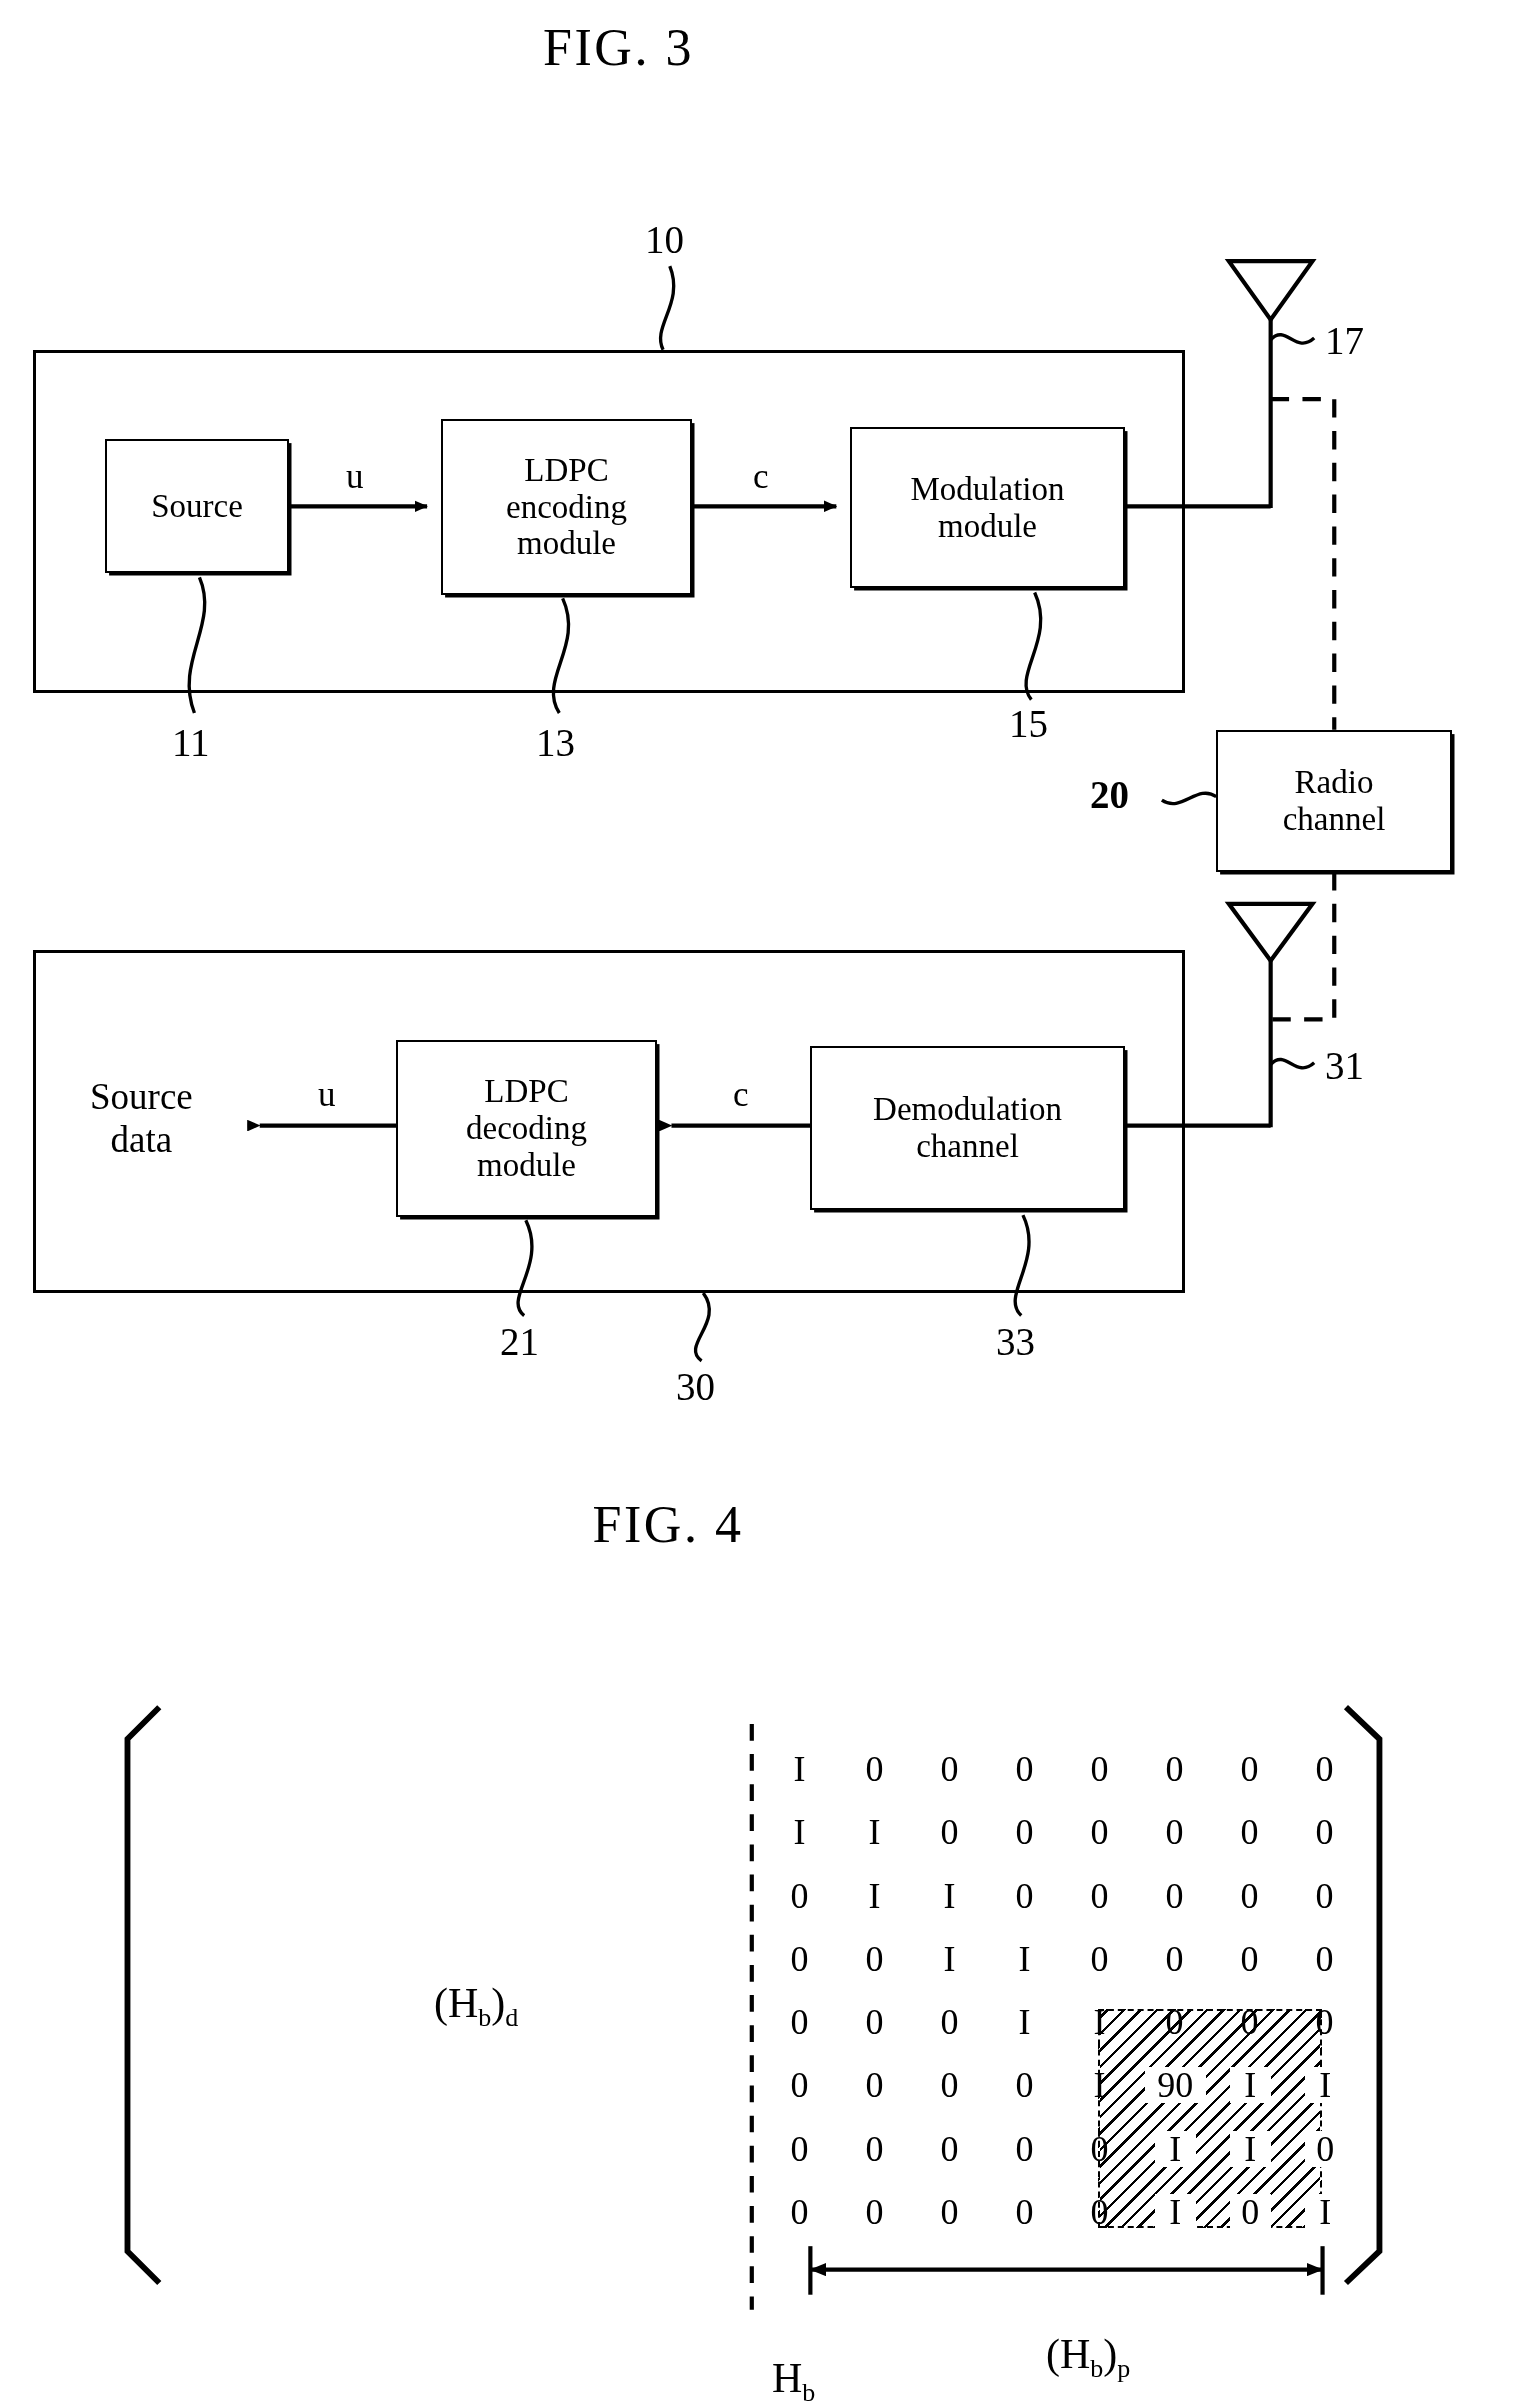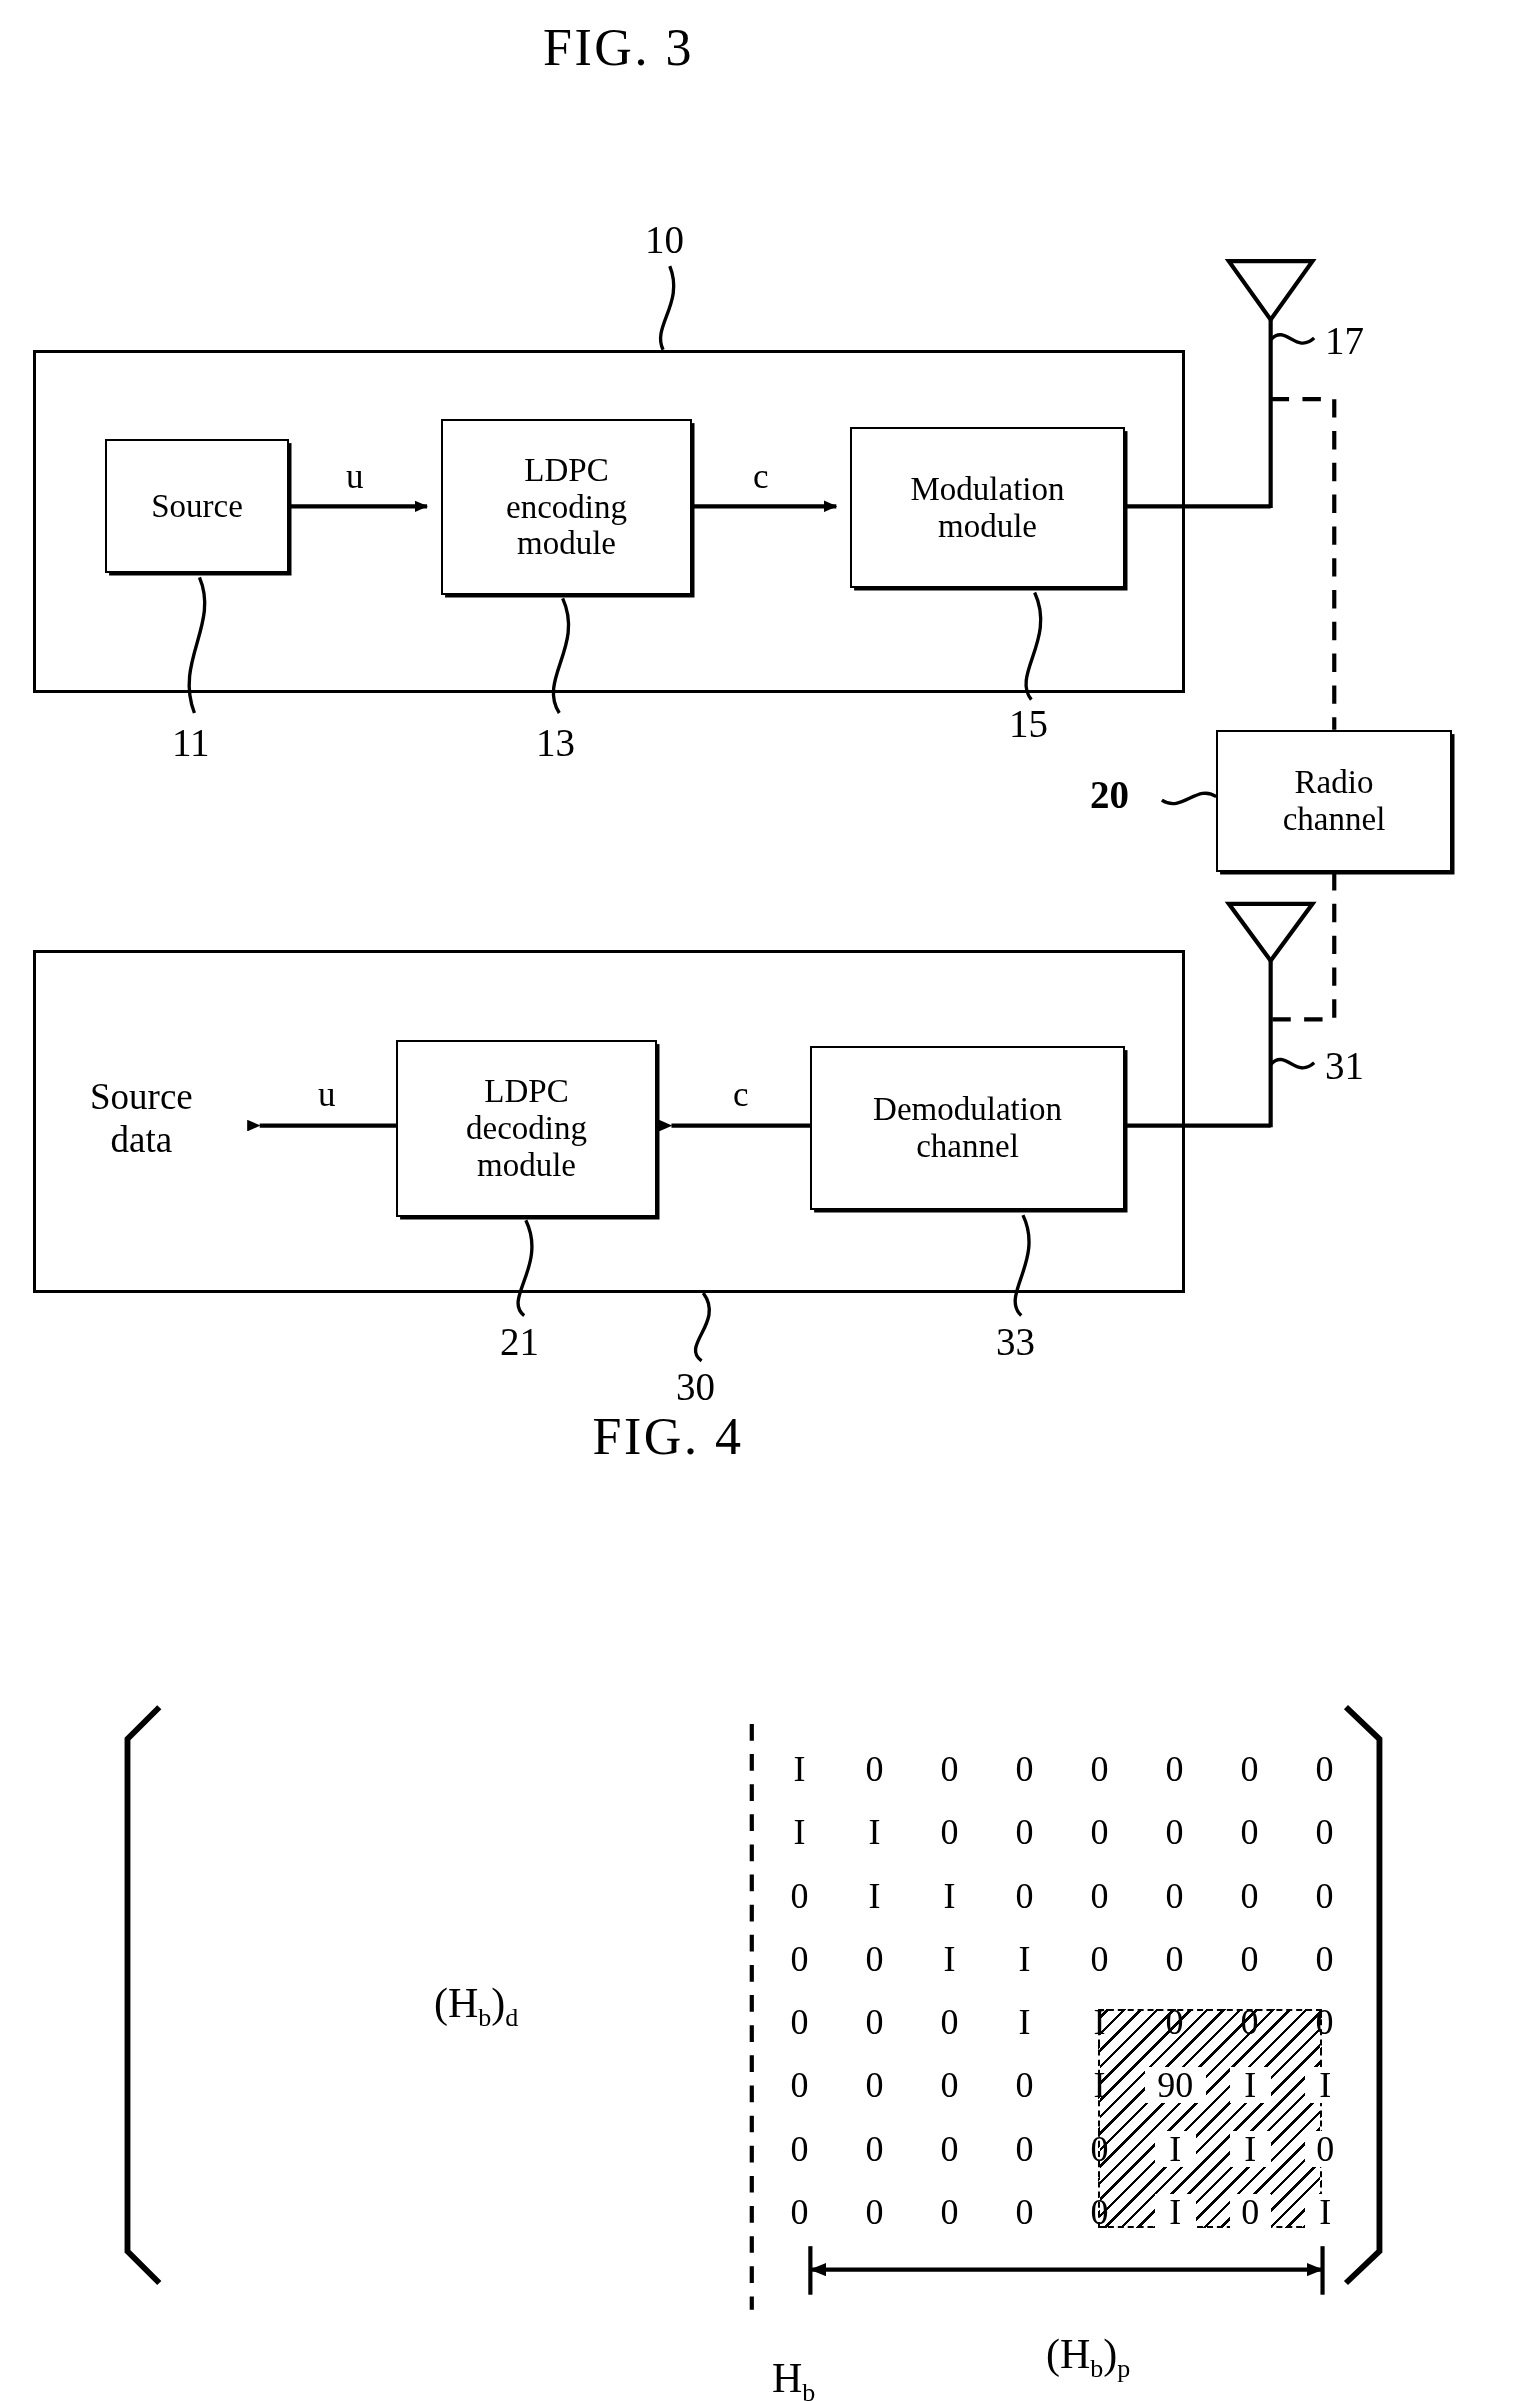--- a/index.html
+++ b/index.html
@@ -30,21 +30,21 @@
   }
   .fig-title {
     position: absolute;
     text-align: center;
     font-size: 52px;
     letter-spacing: 2.5px;
     font-weight: 400;
     white-space: pre;
   }
   #fig3-title { left: 0; top: 18.4px; width: 1237px; }
-  #fig4-title { left: 0; top: 1407px; width: 1336px; }
+  #fig4-title { left: 0; top: 1495px; width: 1336px; }
 
   .blk {
     position: absolute;
     box-sizing: border-box;
     border: 2.5px solid #000;
     background: #fff;
     display: flex;
     align-items: center;
     justify-content: center;
     text-align: center;

